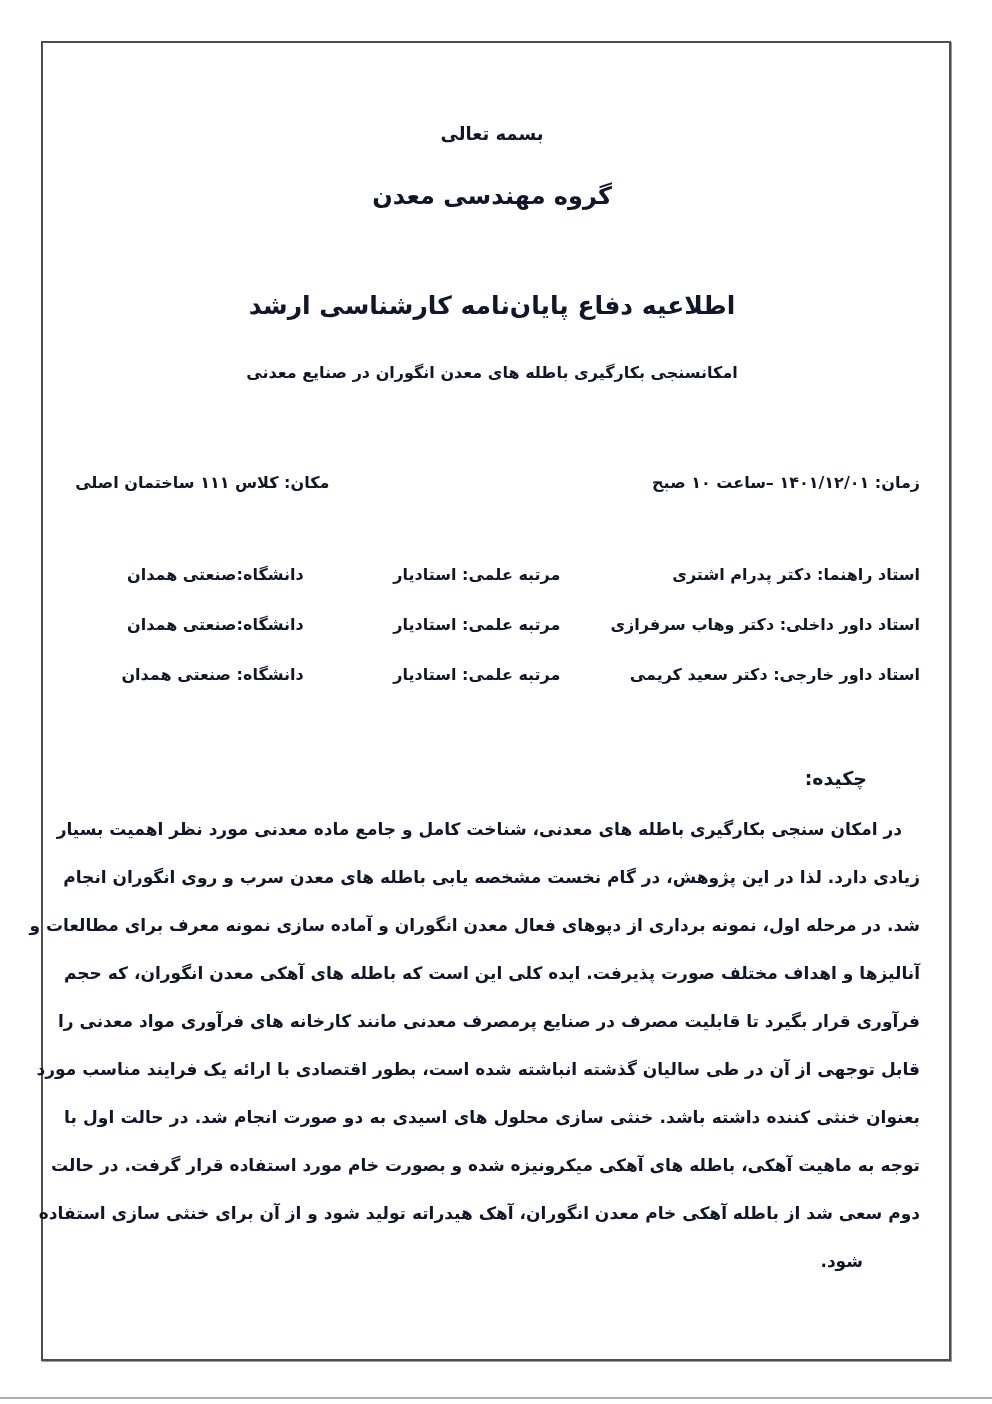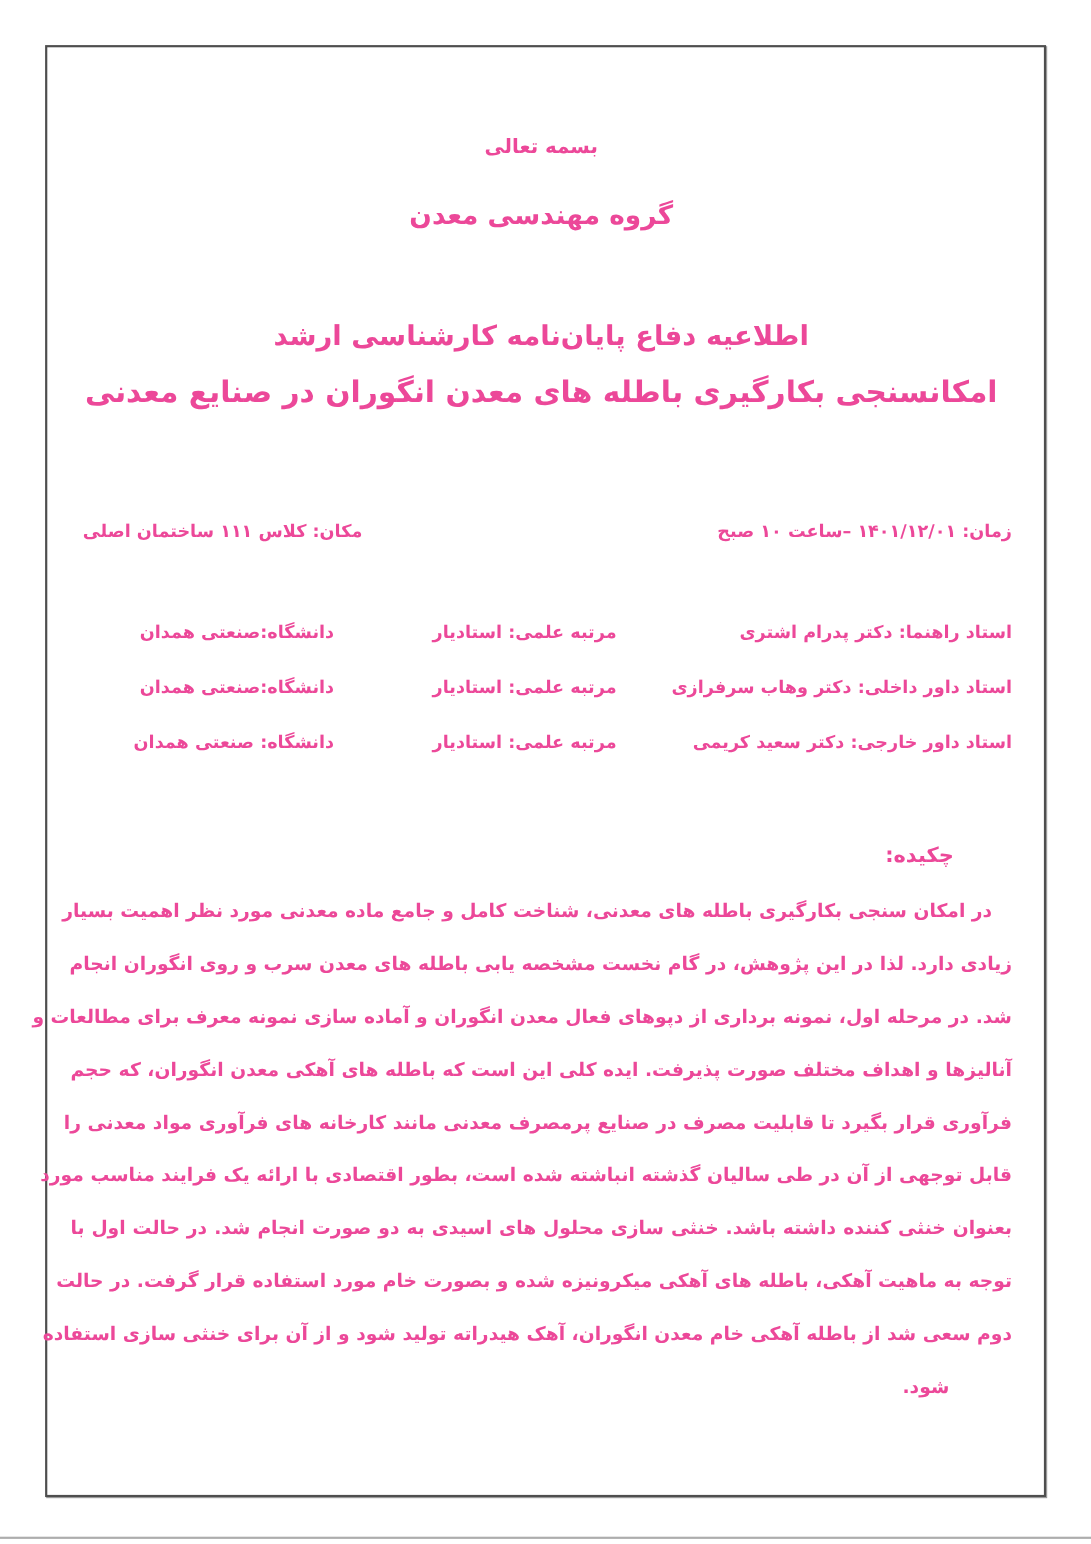--- a/index.html
+++ b/index.html
@@ -7,21 +7,21 @@
     padding: 0;
     background: #ffffff;
   }
   .page {
     position: relative;
     width: 992px;
     height: 1404px;
     background: #ffffff;
     direction: rtl;
     font-family: "DejaVu Sans", "Liberation Sans", sans-serif;
-    color: #ec4899;
+    color: #0f172a;
     overflow: hidden;
   }
   .page-border {
     position: absolute;
     left: 41px;
     top: 41px;
     width: 910px;
     height: 1320px;
     box-sizing: border-box;
     border: 2px solid #4e4e4e;
@@ -39,21 +39,21 @@
   .centered {
     position: absolute;
     left: 64px;
     right: 72px;
     text-align: center;
     font-weight: 700;
   }
   .bismillah      { top: 119px; font-size: 18px; line-height: 30px; }
   .department     { top: 181px; font-size: 24px; line-height: 30px; }
   .announcement   { top: 290px; font-size: 25px; line-height: 32px; }
-  .thesis-title   { top: 341px; font-size: 27px; line-height: 32px; }
+  .thesis-title   { top: 357px; font-size: 16px; line-height: 32px; }
   .presenter      { top: 412px; font-size: 19px; line-height: 30px; }
 
   .schedule-row {
     position: absolute;
     top: 470px;
     left: 64px;
     right: 72px;
     display: grid;
     grid-template-columns: 69% 31%;
     font-size: 16px;

